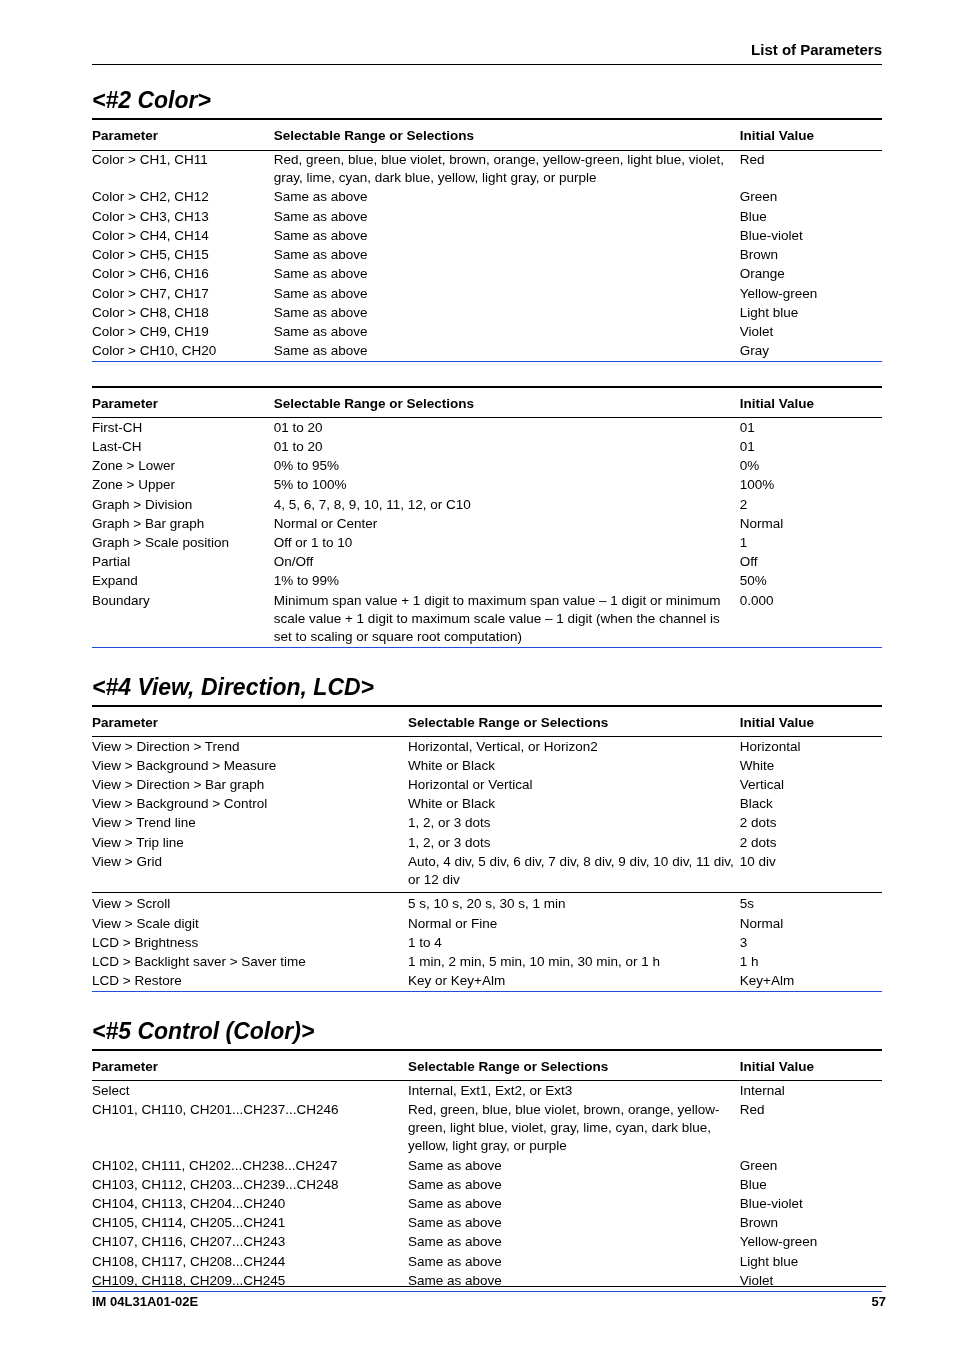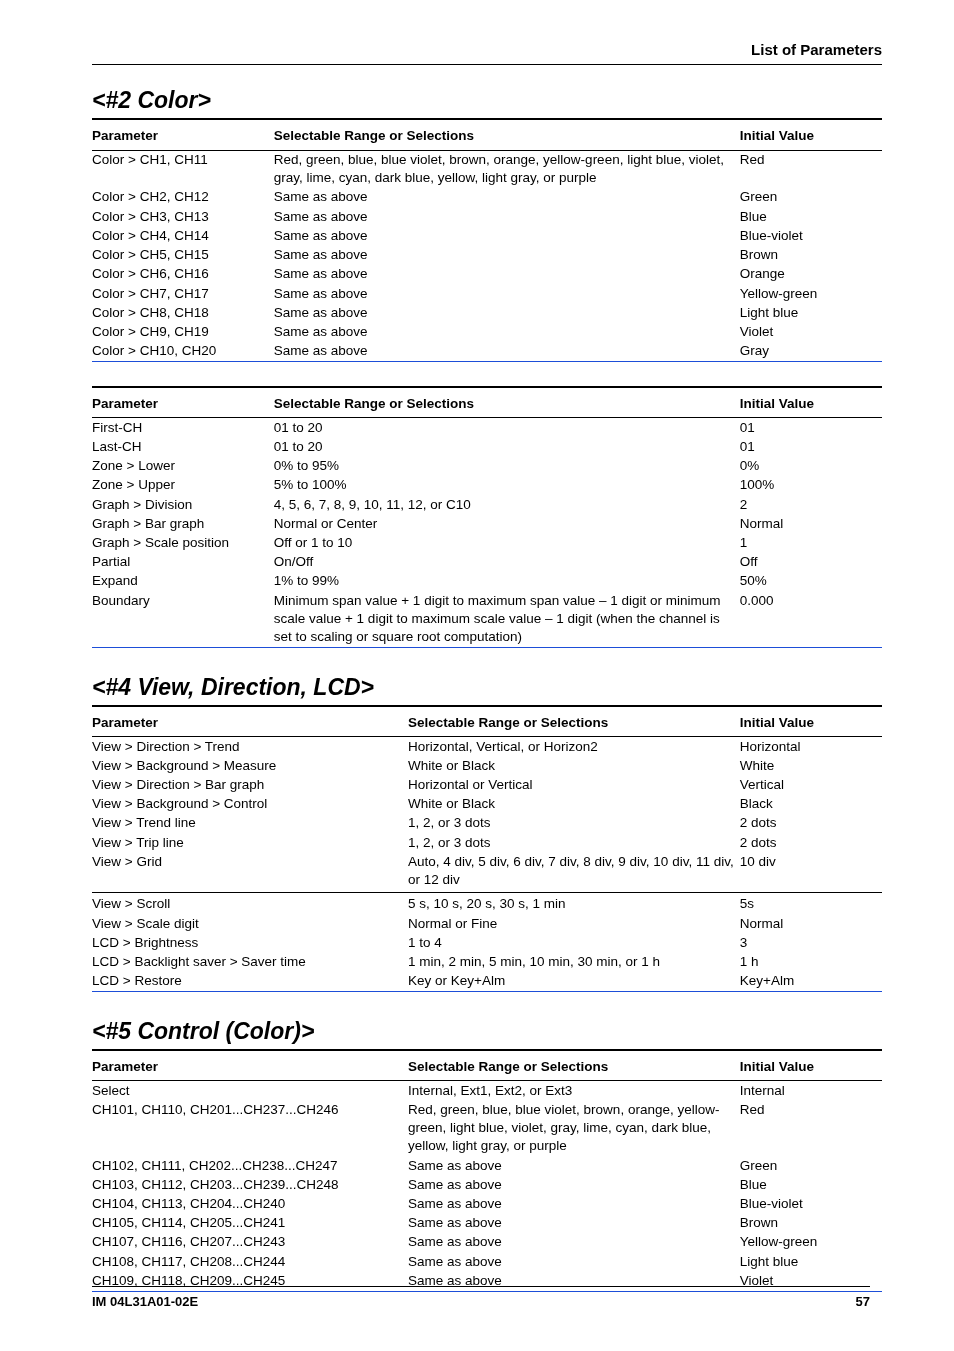--- a/index.html
+++ b/index.html
@@ -78,21 +78,21 @@
     padding: 0;
   }
   .divider-row hr {
     border: none;
     border-top: 1px solid #000;
     margin: 2px 0;
   }
   .footer {
     position: absolute;
     left: 92px;
-    right: 84px;
+    right: 68px;
     bottom: 40px;
   }
   .footer hr.footrule {
     border: none;
     border-top: 1px solid #000;
     margin: 0 0 6px 0;
   }
   .footer-row {
     display: flex;
     justify-content: space-between;

